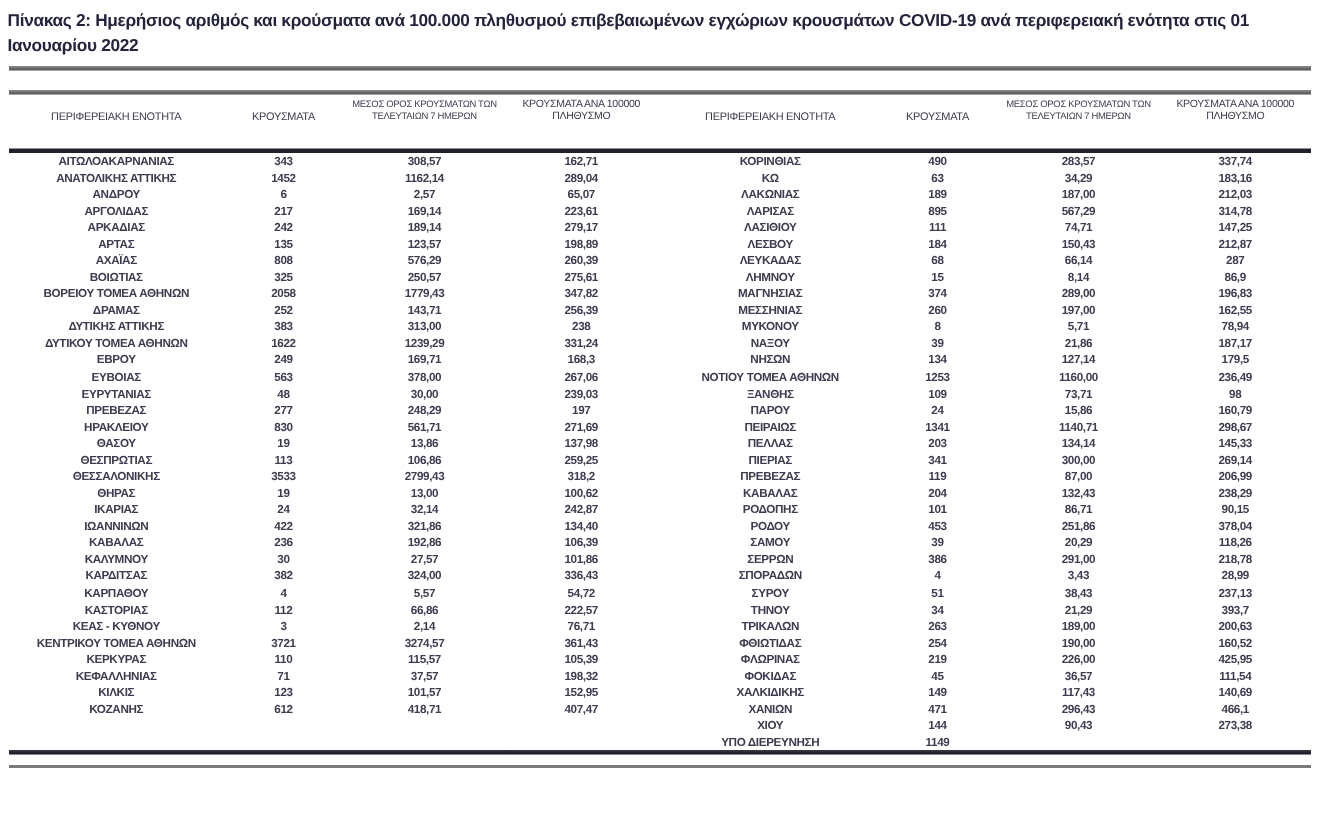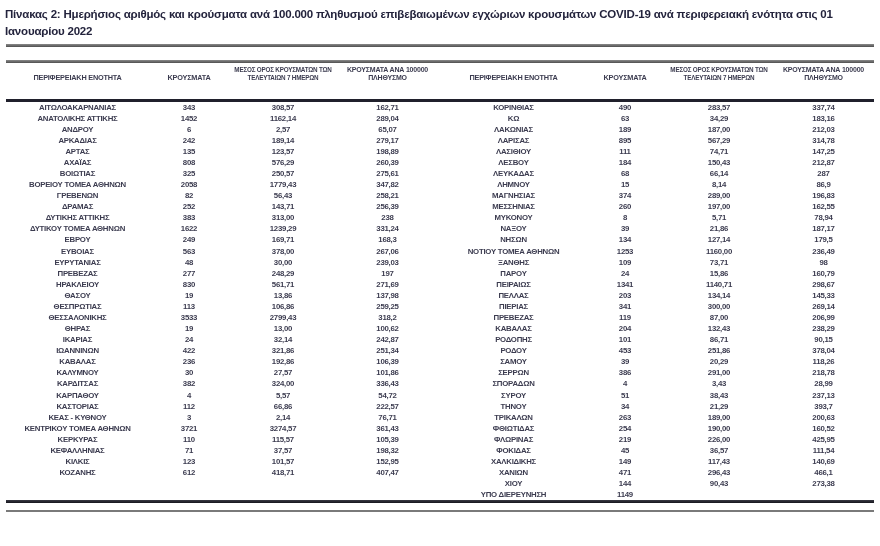--- a/index.html
+++ b/index.html
@@ -39,21 +39,21 @@
   .tables-flex { display: flex; gap: 4px; }
   .tgrid { width: 432px; }
 
   .thead-row, .trow {
     display: grid;
     grid-template-columns: 145px 78px 110px 99px;
   }
   .thead-row { height: 33px; align-items: end; }
   .thcell {
     text-align: center;
-    font-weight: 700;
+    font-weight: 400;
     color: #3c3c50;
     font-size: 7.3px;
     line-height: 8.2px;
     letter-spacing: -0.2px;
     padding-bottom: 18px;
     align-self: end;
   }
   .thcell.h2 { font-size: 6.3px; }
   .thcell.h3 { font-size: 7.0px; }
 
@@ -129,20 +129,26 @@
           <div class="tcell">1162,14</div>
           <div class="tcell">289,04</div>
         </div>
         <div class="trow">
           <div class="tcell">ΑΝΔΡΟΥ</div>
           <div class="tcell">6</div>
           <div class="tcell">2,57</div>
           <div class="tcell">65,07</div>
         </div>
         <div class="trow">
+          <div class="tcell">ΑΡΓΟΛΙΔΑΣ</div>
+          <div class="tcell">217</div>
+          <div class="tcell">169,14</div>
+          <div class="tcell">223,61</div>
+        </div>
+        <div class="trow">
           <div class="tcell">ΑΡΚΑΔΙΑΣ</div>
           <div class="tcell">242</div>
           <div class="tcell">189,14</div>
           <div class="tcell">279,17</div>
         </div>
         <div class="trow">
           <div class="tcell">ΑΡΤΑΣ</div>
           <div class="tcell">135</div>
           <div class="tcell">123,57</div>
           <div class="tcell">198,89</div>
@@ -159,26 +165,20 @@
           <div class="tcell">250,57</div>
           <div class="tcell">275,61</div>
         </div>
         <div class="trow">
           <div class="tcell">ΒΟΡΕΙΟΥ ΤΟΜΕΑ ΑΘΗΝΩΝ</div>
           <div class="tcell">2058</div>
           <div class="tcell">1779,43</div>
           <div class="tcell">347,82</div>
         </div>
         <div class="trow">
-          <div class="tcell">ΓΡΕΒΕΝΩΝ</div>
-          <div class="tcell">82</div>
-          <div class="tcell">56,43</div>
-          <div class="tcell">258,21</div>
-        </div>
-        <div class="trow">
           <div class="tcell">ΔΡΑΜΑΣ</div>
           <div class="tcell">252</div>
           <div class="tcell">143,71</div>
           <div class="tcell">256,39</div>
         </div>
         <div class="trow">
           <div class="tcell">ΔΥΤΙΚΗΣ ΑΤΤΙΚΗΣ</div>
           <div class="tcell">383</div>
           <div class="tcell">313,00</div>
           <div class="tcell">238</div>
@@ -246,21 +246,21 @@
         <div class="trow">
           <div class="tcell">ΙΚΑΡΙΑΣ</div>
           <div class="tcell">24</div>
           <div class="tcell">32,14</div>
           <div class="tcell">242,87</div>
         </div>
         <div class="trow">
           <div class="tcell">ΙΩΑΝΝΙΝΩΝ</div>
           <div class="tcell">422</div>
           <div class="tcell">321,86</div>
-          <div class="tcell">251,34</div>
+          <div class="tcell">134,40</div>
         </div>
         <div class="trow">
           <div class="tcell">ΚΑΒΑΛΑΣ</div>
           <div class="tcell">236</div>
           <div class="tcell">192,86</div>
           <div class="tcell">106,39</div>
         </div>
         <div class="trow">
           <div class="tcell">ΚΑΛΥΜΝΟΥ</div>
           <div class="tcell">30</div>

